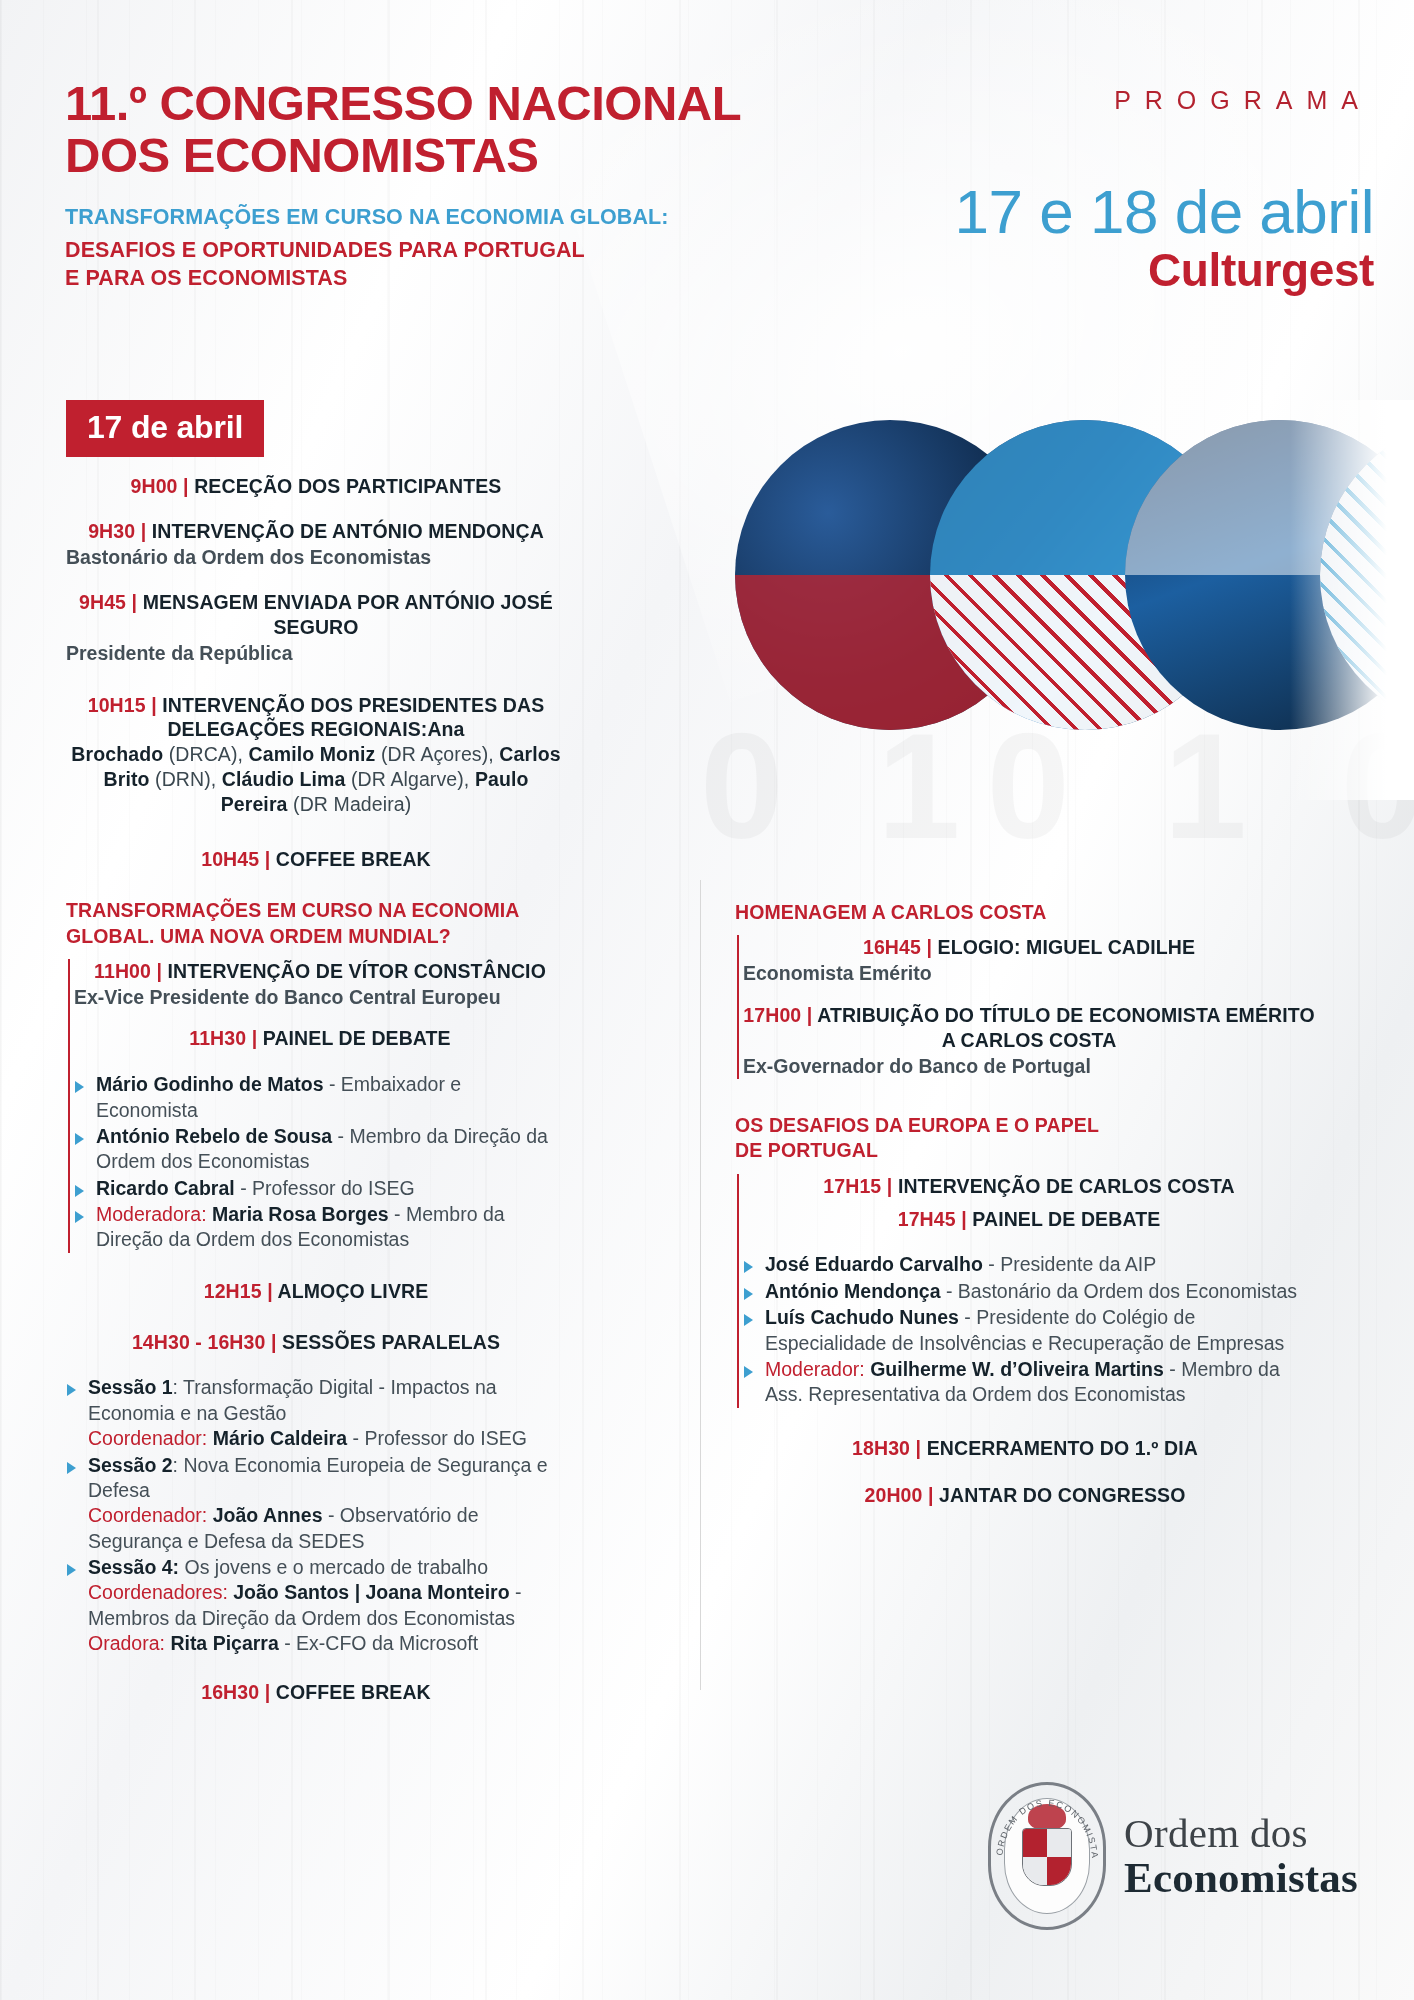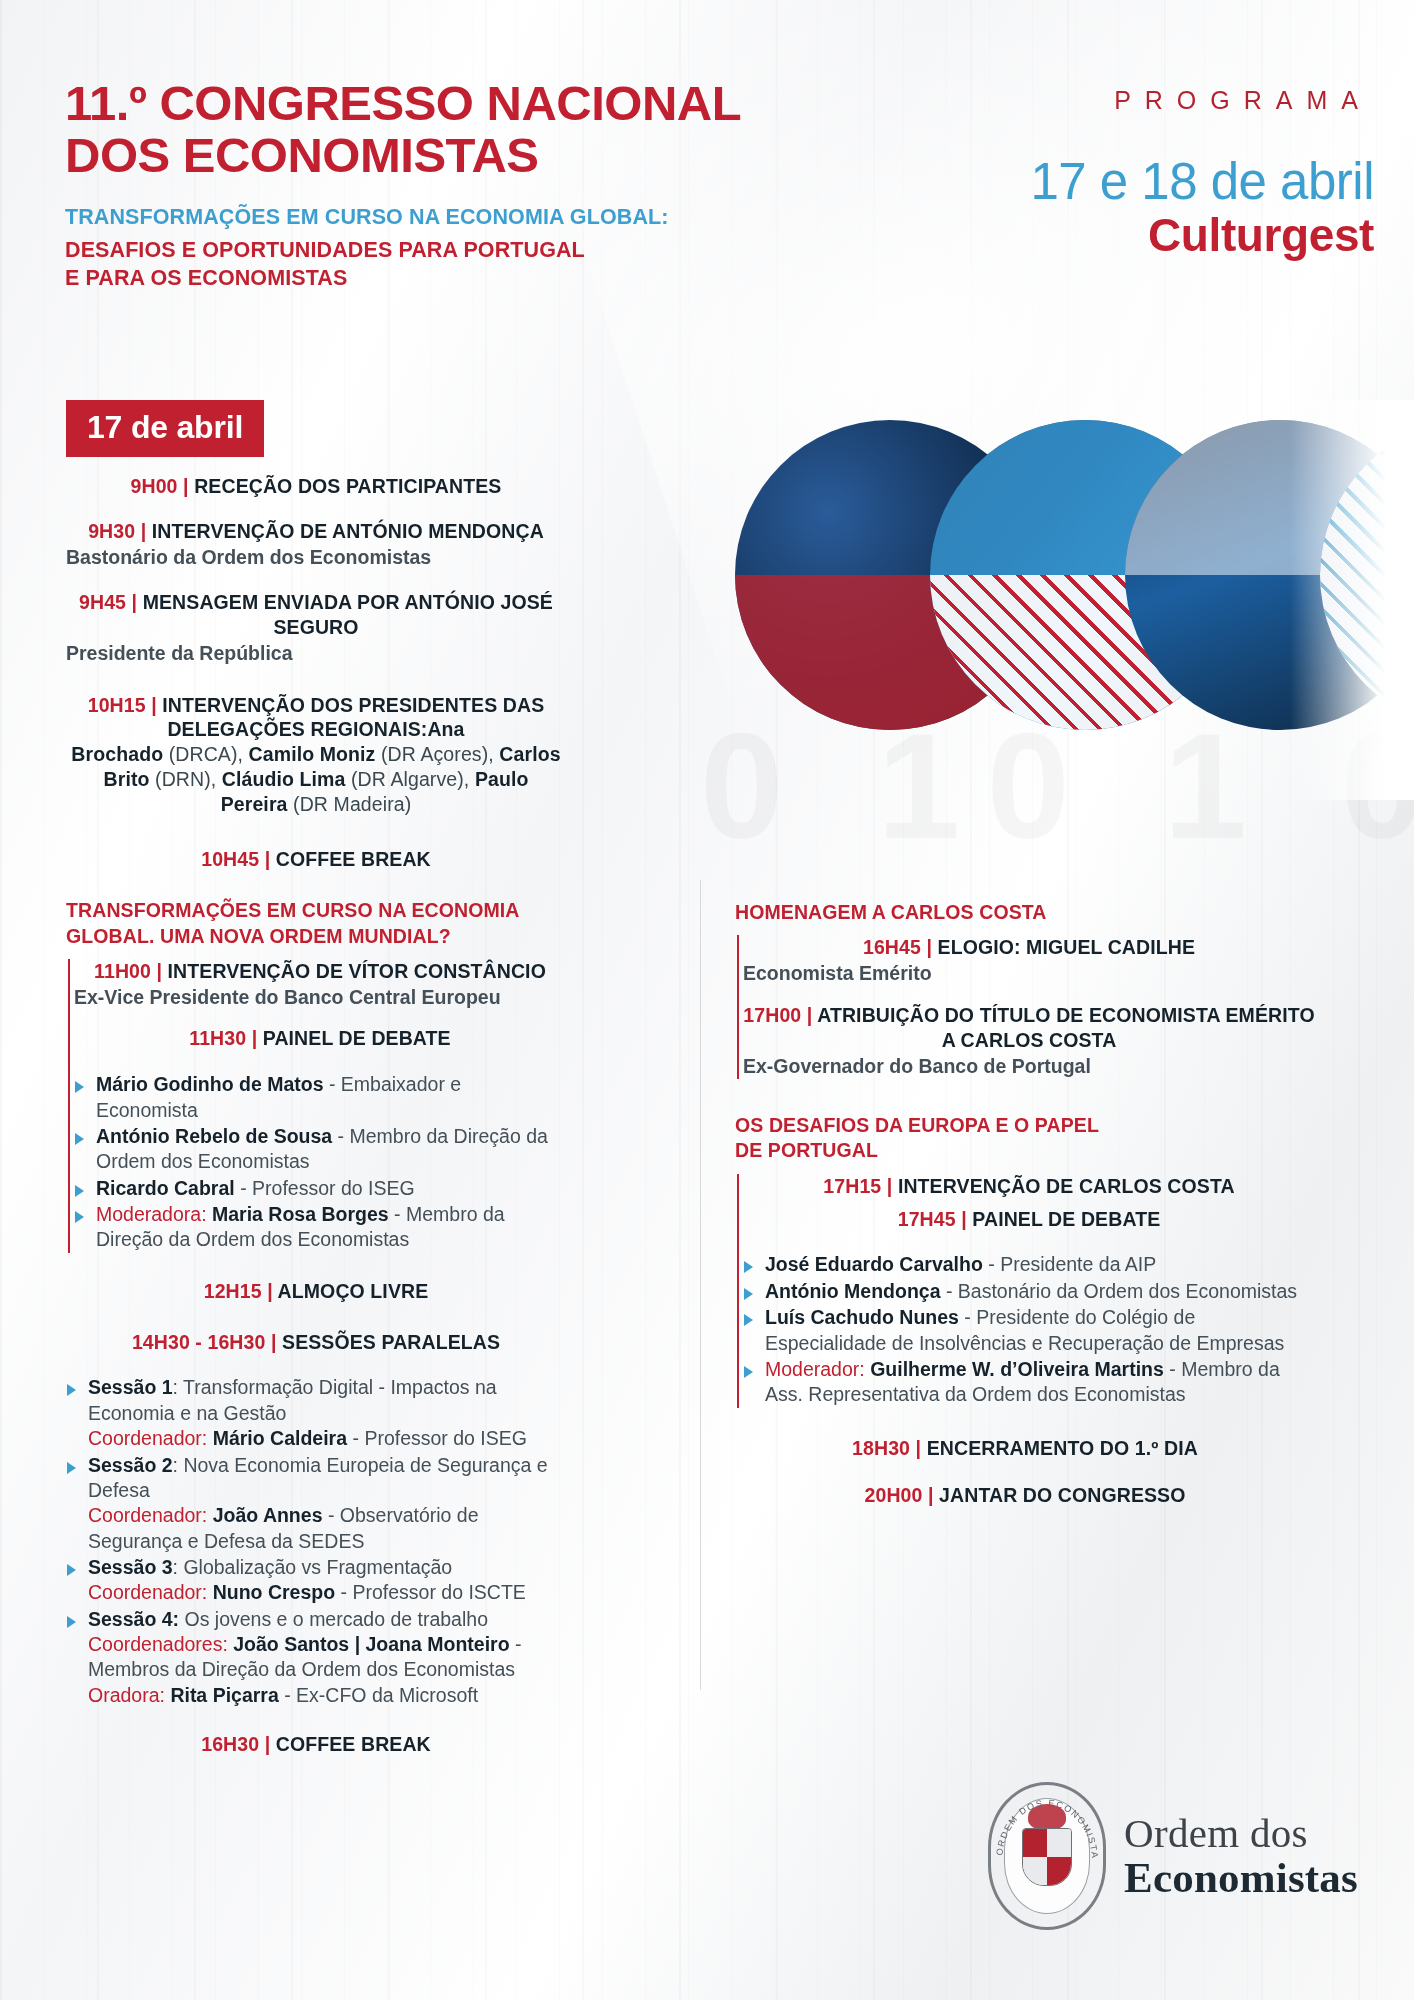--- a/index.html
+++ b/index.html
@@ -91,23 +91,23 @@
   }
   .programa {
     color: #b3222f;
     font-size: 25px;
     font-weight: 400;
     letter-spacing: 14px;
     text-transform: uppercase;
     padding-right: 2px;
   }
   .dates {
-    margin-top: 40px;
+    margin-top: 64px;
     color: #3d9fd0;
-    font-size: 51px;
+    font-size: 62px;
     font-weight: 400;
     line-height: 1.05;
     letter-spacing: -0.5px;
   }
   .venue {
     color: #c0202f;
     font-size: 46px;
     font-weight: 800;
     line-height: 1.08;
     letter-spacing: -0.4px;
@@ -491,24 +491,20 @@
     <ul class="blist">
       <li class="sess">
         <span class="lbl">Sessão 1</span><span>: Transformação Digital - Impactos na Economia e na Gestão</span><br>
         <span class="coord">Coordenador: </span><b>Mário Caldeira</b><span> - Professor do ISEG</span>
       </li>
       <li class="sess">
         <span class="lbl">Sessão 2</span><span>: Nova Economia Europeia de Segurança e Defesa</span><br>
         <span class="coord">Coordenador: </span><b>João Annes</b><span> - Observatório de Segurança e Defesa da SEDES</span>
       </li>
       <li class="sess">
-        <span class="lbl">Sessão 3</span><span>: Globalização vs Fragmentação</span><br>
-        <span class="coord">Coordenador: </span><b>Nuno Crespo</b><span> - Professor do ISCTE</span>
-      </li>
-      <li class="sess">
         <span class="lbl">Sessão 4:</span><span> Os jovens e o mercado de trabalho</span><br>
         <span class="coord">Coordenadores: </span><b>João Santos | Joana Monteiro</b><span> - Membros da Direção da Ordem dos Economistas</span><br>
         <span class="coord">Oradora: </span><b>Rita Piçarra</b><span> - Ex-CFO da Microsoft</span>
       </li>
     </ul>
 
     <div class="entry" style="margin-top:24px">
       <div class="ehead">
         <span class="time">16h30</span>
         <span class="pipe"> | </span>

